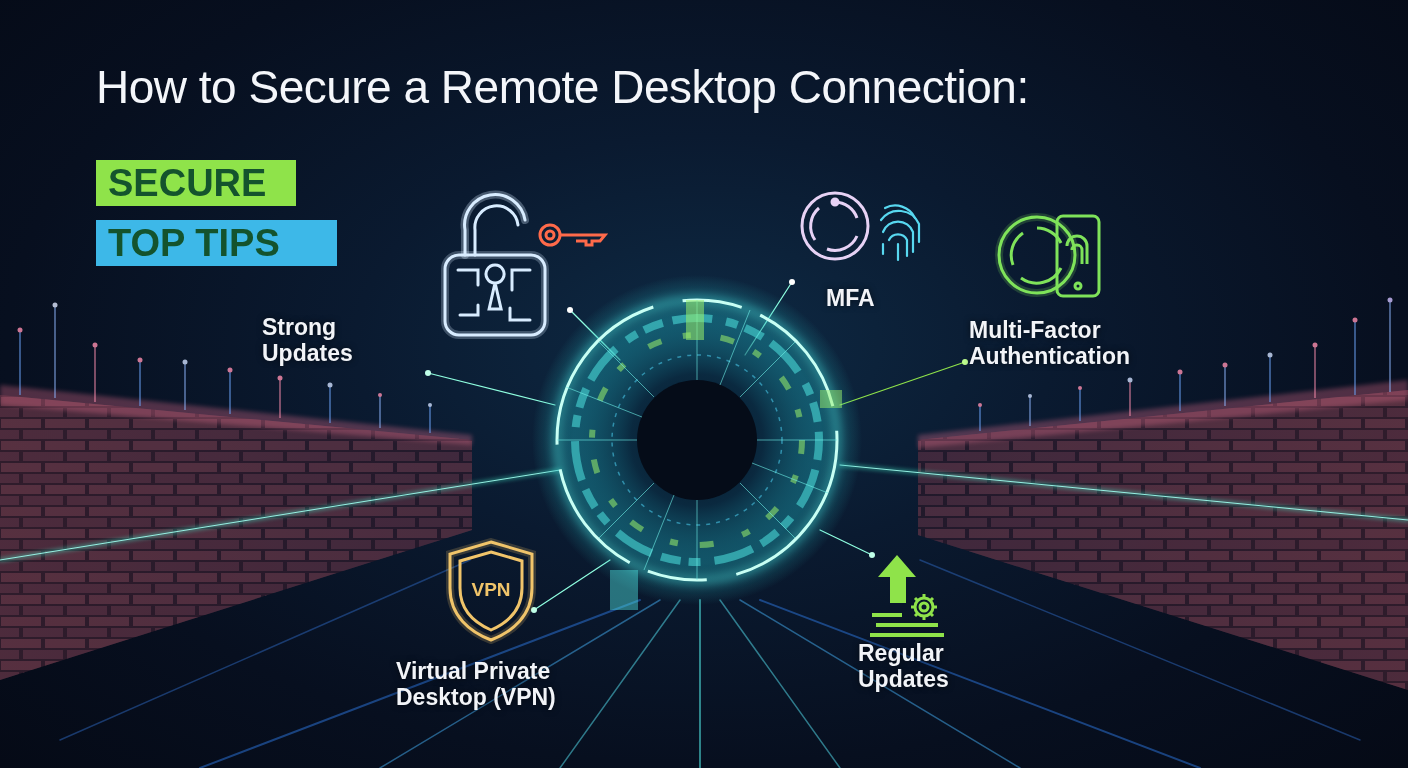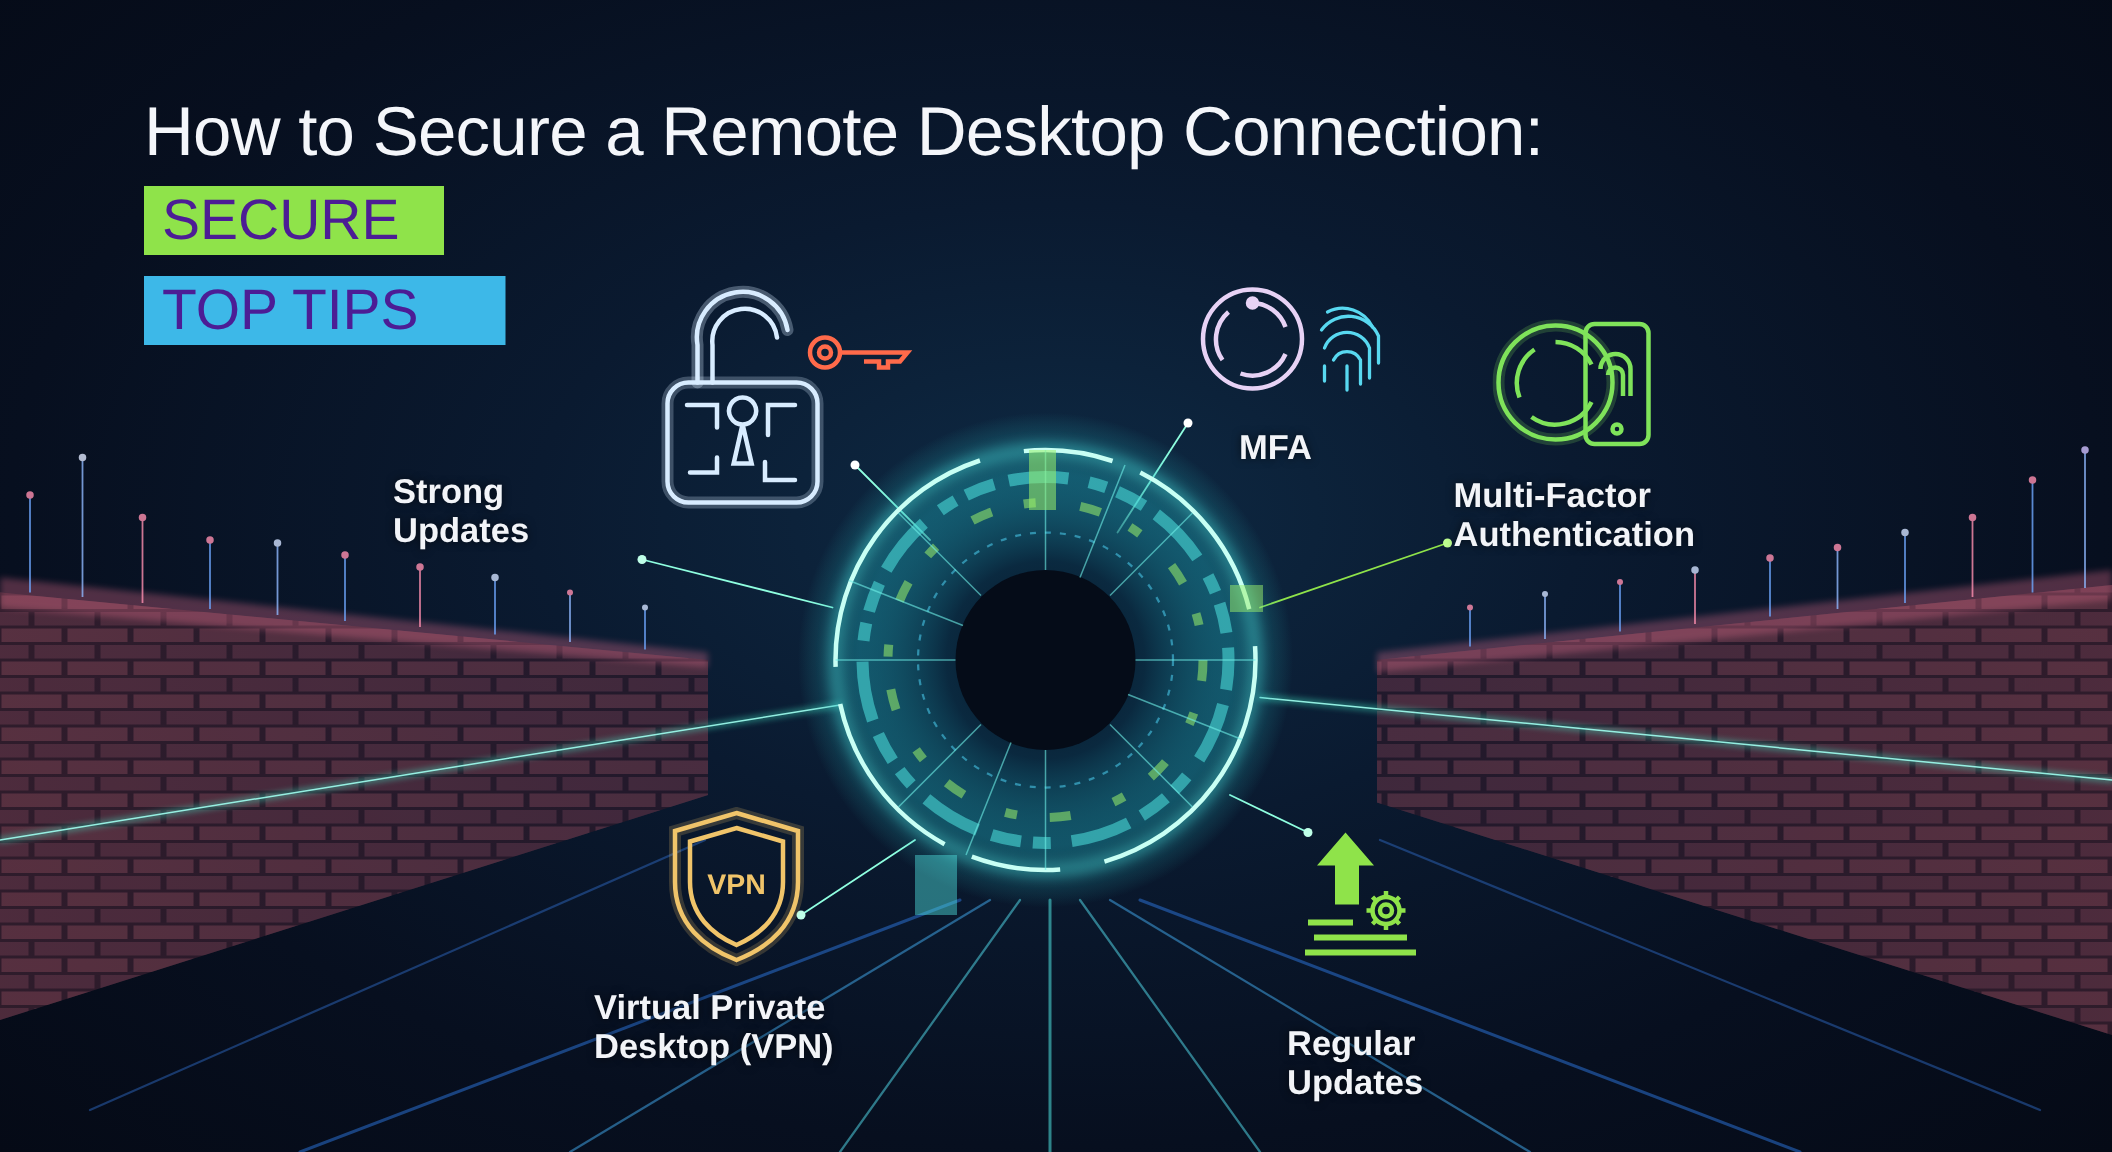--- a/index.html
+++ b/index.html
@@ -10,22 +10,22 @@
     color: #ffffff;
   }
   .layer { position: absolute; left: 0; top: 0; width: 1408px; height: 768px; }
   .title {
     position: absolute; left: 96px; top: 60px;
     font-size: 46px; font-weight: normal; letter-spacing: -0.5px; color: #f4f6fa;
     white-space: nowrap;
   }
   .tag {
     position: absolute; left: 96px; height: 46px;
-    font-size: 38px; font-weight: normal; color: #4c1d95;
-    line-height: 46px; padding: 0 12px; box-sizing: border-box;
+    font-size: 38px; font-weight: bold; color: #14532d;
+    line-height: 46px; padding: 0 12px; box-sizing: border-box; margin-top: 36px;
   }
   .tag.secure { top: 124px; width: 200px; background: #8fe34a; }
   .tag.toptips { top: 184px; width: 241px; background: #3db8e8; }
   .label {
     position: absolute; font-size: 23px; font-weight: bold; color: #f2f4f8;
     text-align: left; line-height: 26px; white-space: nowrap;
     text-shadow: 0 0 6px rgba(0,0,0,0.6);
   }
   .icon { position: absolute; }
 </style>
@@ -254,16 +254,16 @@
     <rect x="4" y="68" width="30" height="4"></rect>
     <rect x="8" y="78" width="62" height="4"></rect>
     <rect x="2" y="88" width="74" height="4"></rect>
   </g>
   <g fill="none" stroke="#8fe34a" stroke-width="3">
     <circle cx="56" cy="62" r="9"></circle>
     <circle cx="56" cy="62" r="4"></circle>
     <path d="M56 49 v4 M56 71 v4 M43 62 h4 M65 62 h4 M47 53 l3 3 M62 68 l3 3 M47 71 l3 -3 M62 56 l3 -3"></path>
   </g>
 </svg>
-<div class="label" style="left:858px;top:682px;width:120px">
+<div class="label" style="left:858px;top:640px;width:120px">
   <div>Regular</div>
   <div>Updates</div>
 </div>
 
 </body></html>

